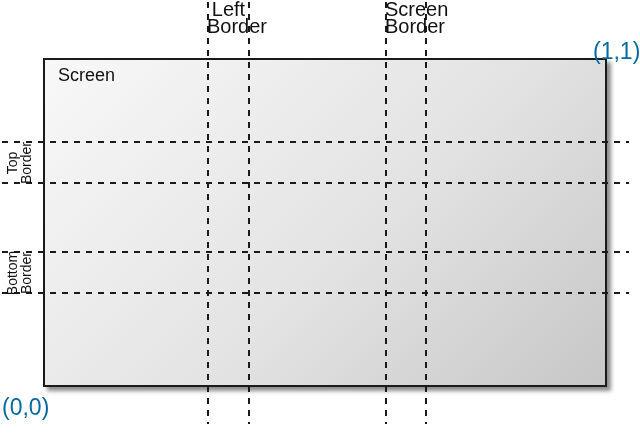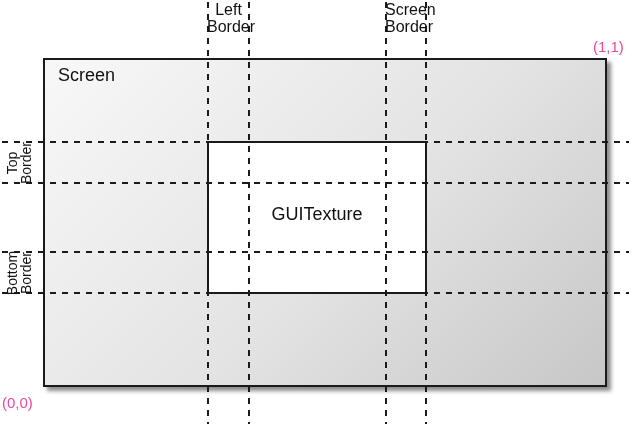--- a/index.html
+++ b/index.html
@@ -74,21 +74,21 @@
     background: repeating-linear-gradient(to right, var(--line-color, #1a1a1a) 0 6px, transparent 6px 12px);
     z-index: 3;
   }
 
   
   .h-label {
     position: absolute;
     top: 1px;
     width: 43px;
     text-align: center;
-    font-size: 16px;
+    font-size: 20px;
     line-height: 17px;
     color: #111;
     z-index: 4;
   }
   .h-label span { display: block; }
 
   
   .v-label {
     position: absolute;
     left: 0;
@@ -105,39 +105,36 @@
     line-height: 14px;
     text-align: center;
     white-space: nowrap;
     color: #111;
   }
   .v-label .rot span { display: block; }
 
   
   .coord {
     position: absolute;
-    font-size: 15px;
-    color: #ec4899;
+    font-size: 23px;
+    color: #0369a1;
     z-index: 4;
   }
   .coord-tr { left: 593px; top: 38px; }
   .coord-bl { left: 2px;  top: 394px; }
 </style>
 </head>
 <body>
 
 <div class="canvas">
 
   <div class="screen">
     <span class="screen-label">Screen</span>
   </div>
 
-  <div class="texture">
-    <span class="texture-label">GUITexture</span>
-  </div>
 
   <div class="vline" style="left:207px"></div>
   <div class="vline" style="left:248px"></div>
   <div class="vline" style="left:385px"></div>
   <div class="vline" style="left:425px"></div>
 
   <div class="hline" style="top:141px"></div>
   <div class="hline" style="top:182px"></div>
   <div class="hline" style="top:251px"></div>
   <div class="hline" style="top:292px"></div>

